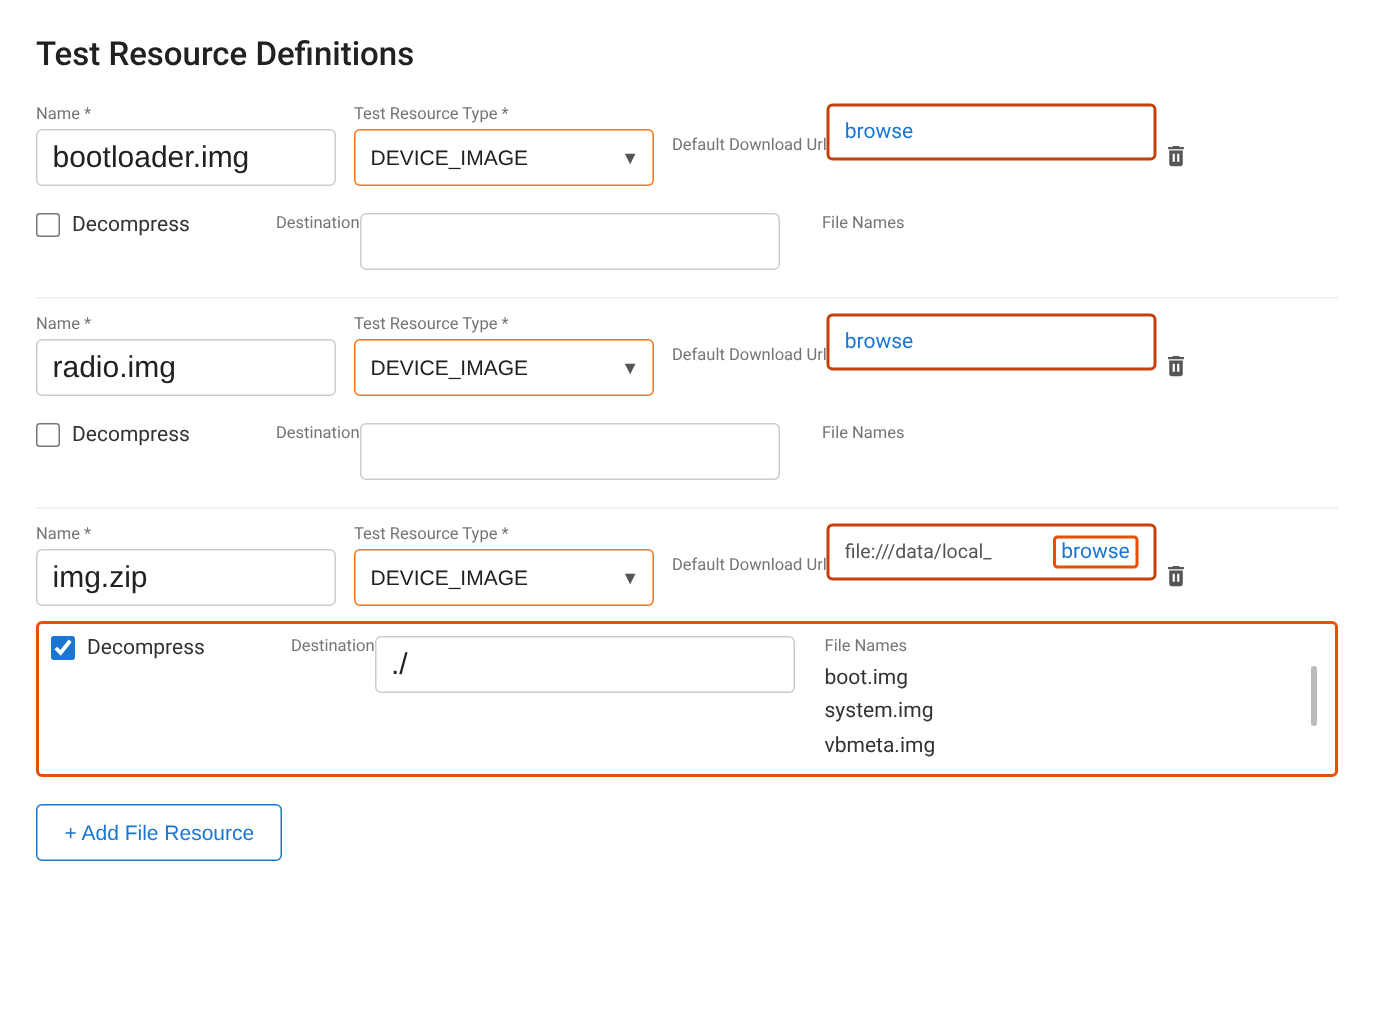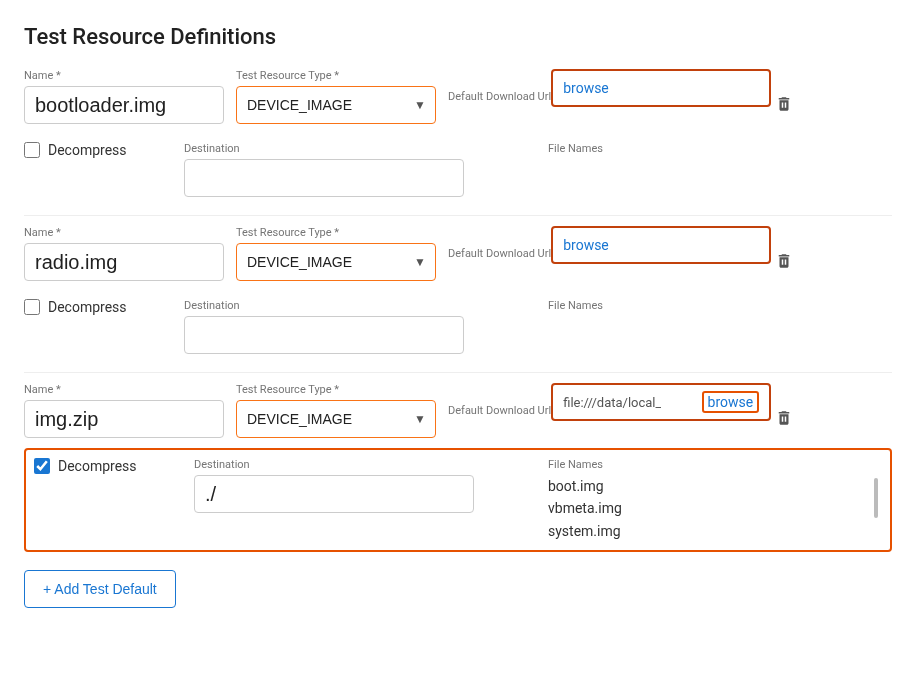--- a/index.html
+++ b/index.html
@@ -132,21 +132,21 @@
       height: 16px;
       accent-color: #1976d2;
       cursor: pointer;
     }
     .decompress-label {
       font-size: 14px;
       color: #333;
     }
     .destination-section {
       display: flex;
-      flex-direction: column;
+      flex-direction: row;
       flex: 1;
       margin-left: 0;
     }
     .destination-input {
       border: 1px solid #ccc;
       border-radius: 4px;
       padding: 8px 10px;
       font-size: 14px;
       color: #212121;
       outline: none;
@@ -346,25 +346,25 @@
     <span class="decompress-label">Decompress</span>
   </div>
         <div class="destination-section">
     <span class="field-label">Destination</span>
     <input type="text" class="destination-input" value="./" style="">
   </div>
         <div class="filenames-section">
     <span class="field-label">File Names</span>
     <div class="filenames-content">
             <div>boot.img</div>
+            <div>system.img</div>
             <div>vbmeta.img</div>
-            <div>system.img</div>
           </div>
     <div class="scrollbar-indicator"></div>
   </div>
       </div>
     </div>
   </div>
 
-<button class="add-resource-btn">+ Add Test Default</button>
+<button class="add-resource-btn">+ Add File Resource</button>
 
 
 
 
 </body></html>

